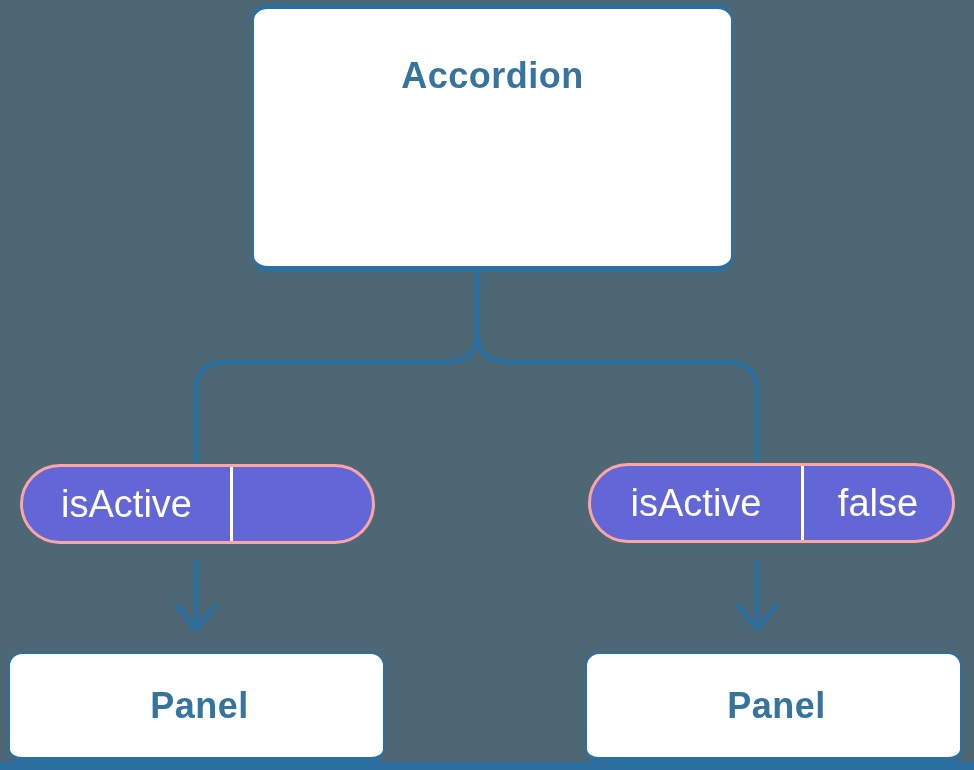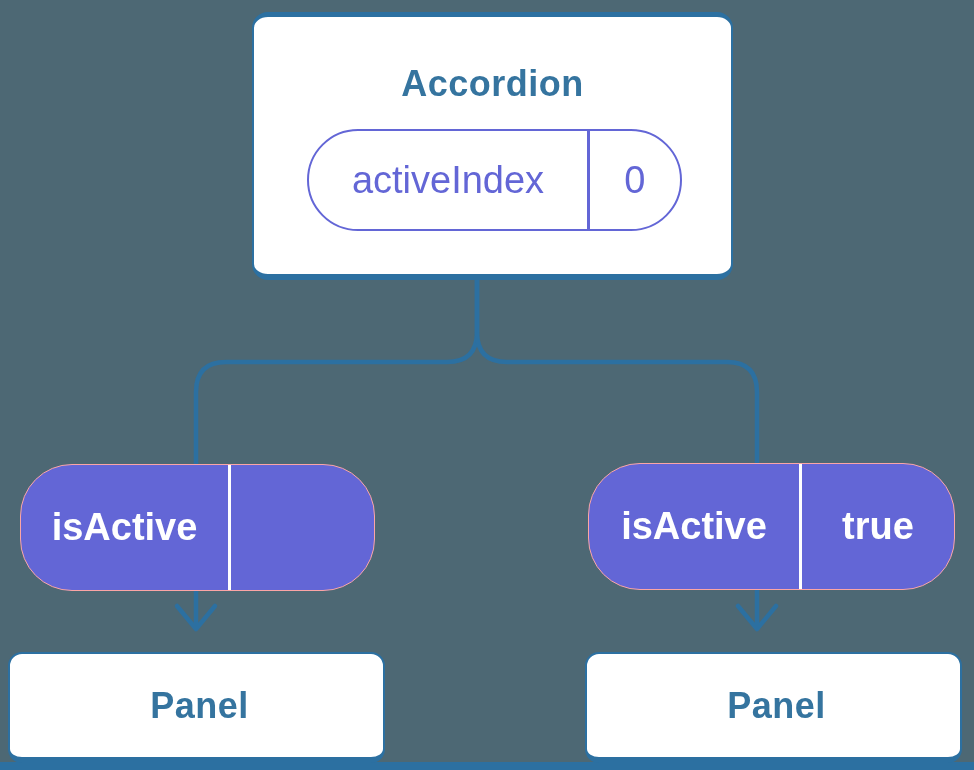--- a/index.html
+++ b/index.html
@@ -26,21 +26,21 @@
   .card {
     position: absolute;
     box-sizing: border-box;
     background: var(--card-bg, #ffffff);
     border: 2px solid var(--blue, #2c70a1);
     border-bottom-width: 6px;
     border-radius: 16px;
     z-index: 2;
   }
   .card-root {
-    left: 252px; top: 12px;
+    left: 252px; top: 4px;
     width: 481px; height: 268px;
     border-top-width: 5px;
   }
   .card-title {
     position: absolute;
     left: 0; right: 0;
     text-align: center;
     color: var(--title-blue, #35749f);
     font-size: 36px;
     font-weight: 700;
@@ -68,29 +68,28 @@
   }
   .state-pill .seg-name { width: 278px; }
   .state-pill .seg-value { flex: 1; }
   .state-pill .divider {
     width: 2.5px;
     background: var(--purple, #6366d6);
   }
   .prop-pill {
     position: absolute;
     box-sizing: border-box;
-    height: 127px;
-    border: 1px solid #fca5a5;
+    height: 80px;
+    border: 3px solid #fca5a5;
     border-radius: 52px;
     background: var(--purple, #6366d6);
     display: flex;
     align-items: stretch;
     overflow: hidden;
     z-index: 2;
-    font-weight: bold;
   }
   .prop-pill .seg {
     display: flex;
     align-items: center;
     justify-content: center;
     color: var(--pill-text, #ffffff);
     font-size: 38px;
   }
   .prop-pill .divider {
     width: 3px;
@@ -139,36 +138,31 @@
 
     <path d="M 477 260 L 477 332 Q 477 362 507 362 L 727 362 Q 757 362 757 392 L 757 470" stroke="#2c70a1"></path>
 
     <path d="M 196 562 L 196 624 M 177 606 L 196 629 L 215 606" stroke="#2c70a1"></path>
 
     <path d="M 757 562 L 757 624 M 738 606 L 757 629 L 776 606" stroke="#2c70a1"></path>
   </svg>
 
   <div class="card card-root">
     <div class="card-title">Accordion</div>
-    <div class="state-pill">
-      <div class="seg seg-name">activeIndex</div>
-      <div class="divider"></div>
-      <div class="seg seg-value">0</div>
-    </div>
   </div>
 
   <div class="prop-pill pill-left">
     <div class="seg seg-name">isActive</div>
     <div class="divider"></div>
   </div>
 
   <div class="prop-pill pill-right">
     <div class="seg seg-name">isActive</div>
     <div class="divider"></div>
-    <div class="seg seg-value">true</div>
+    <div class="seg seg-value">false</div>
   </div>
 
   <div class="card card-panel panel-left">
     <div class="panel-title">Panel</div>
   </div>
 
   <div class="card card-panel panel-right">
     <div class="panel-title">Panel</div>
   </div>
 

